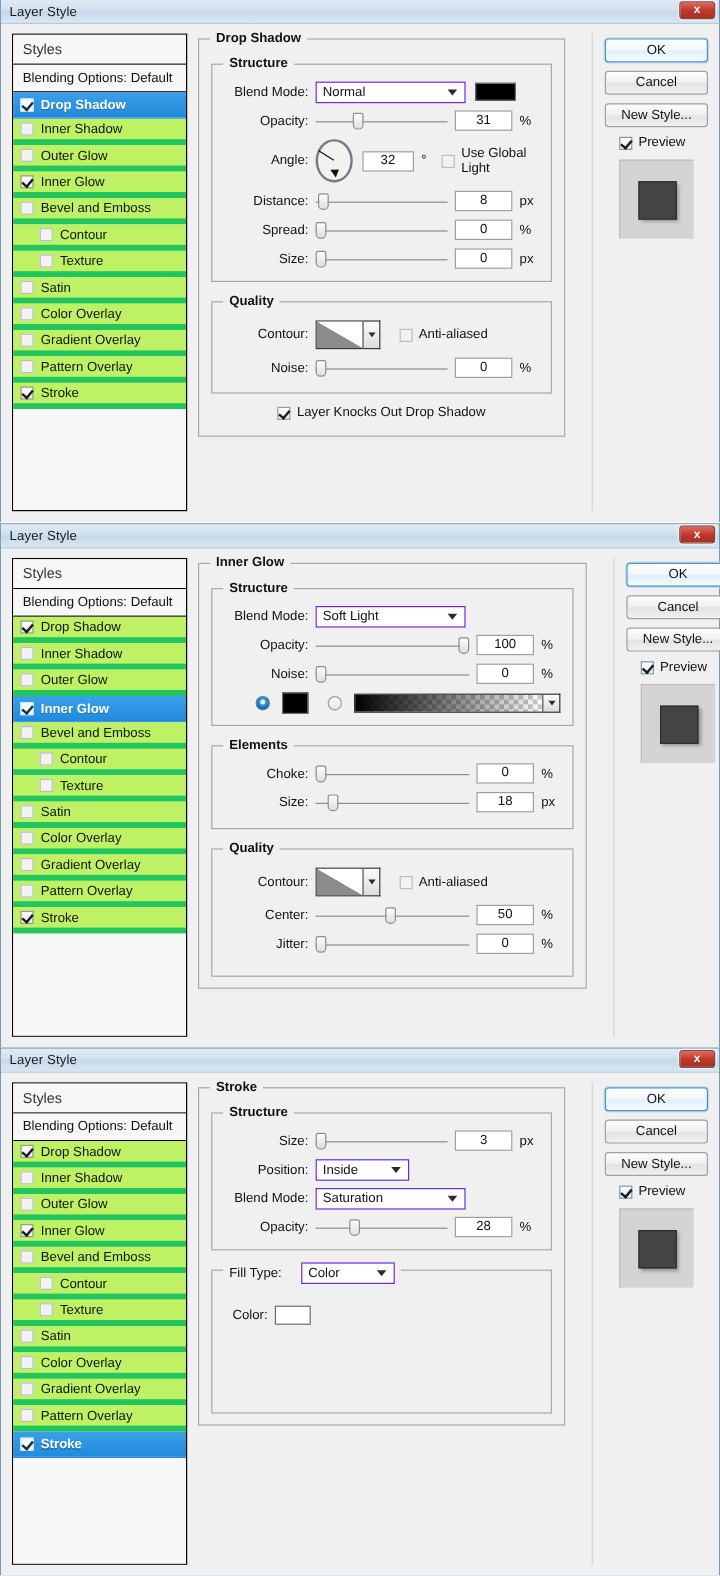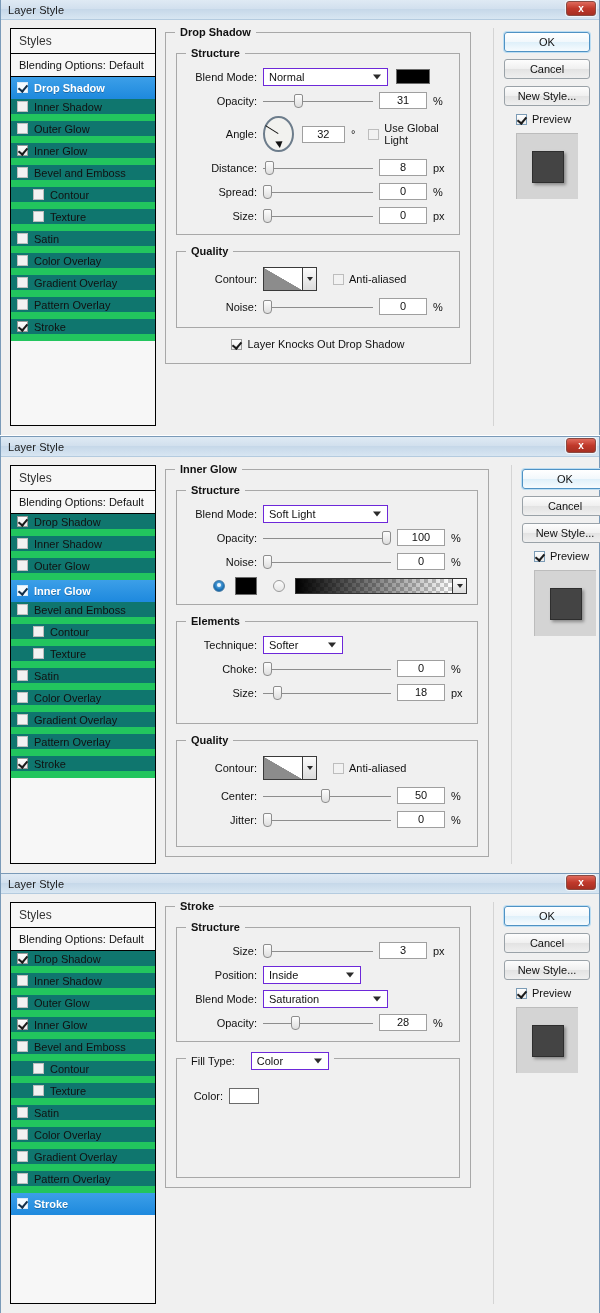--- a/index.html
+++ b/index.html
@@ -65,22 +65,22 @@
     font-size: 11px; color: #111;
     padding: 5px 8px;
     border-bottom: 1px solid #000;
     background: #f7f7f7;
   }
   .style-item {
     display: flex; align-items: center;
     height: 22px;
     padding-left: 6px;
     font-size: 11px; color: #111;
-    border-bottom: 7px solid #22c55e;
-    background: #0f766e;
+    border-bottom: 5px solid #22c55e;
+    background: #bef264;
   }
   .style-item.indent { padding-left: 22px; }
   .style-item.sel {
     background: linear-gradient(180deg,#3c9fe8 0%, #1f8ade 100%);
     color: #fff; font-weight: bold;
     border-bottom: 1px solid #1f8ade;
     text-shadow: 0 1px 0 rgba(0,0,0,.25);
   }
   .styles-filler { flex: 1 1 auto; background: #f7f7f7; }
 
@@ -587,30 +587,23 @@
             <span class="radio on"></span>
             <div class="swatch" style="width:22px;height:18px;background:#000;margin-left:6px;"></div>
             <span class="radio" style="margin-left:16px;"></span>
             <div class="gradbar" style="margin-left:6px;"></div>
             <div class="gradbar-drop">
                 <span class="arrow"></span>
               </div>
           </div>
         </div>
 
-        <div class="grp sub" style="margin-top:16px;padding:12px 10px 20px 10px;">
+        <div class="grp sub" style="margin-top:16px;padding:12px 10px 11px 10px;">
           <div class="sect-title">Elements</div>
 
-          <div class="row">
-            <div class="lab w70">Technique:</div>
-            <div class="combo" style="width:80px;">
-              <span>Softer</span>
-              <span class="arrow"></span>
-            </div>
-          </div>
 
 
           <div class="row">
             <div class="lab w70">Choke:</div>
             <div class="slider" style="width:110px;">
               <div class="track"></div>
               <div class="thumb" style="left:0%;"></div>
             </div>
             <div class="num">0</div>
             <div class="unit">%</div>
@@ -758,21 +751,21 @@
             <div class="slider" style="width:110px;">
               <div class="track"></div>
               <div class="thumb" style="left:0%;"></div>
             </div>
             <div class="num">3</div>
             <div class="unit">px</div>
           </div>
 
           <div class="row">
             <div class="lab w70">Position:</div>
-            <div class="combo" style="width:98px;">
+            <div class="combo" style="width:78px;">
               <span>Inside</span>
               <span class="arrow"></span>
             </div>
           </div>
 
           <div class="row">
             <div class="lab w70">Blend Mode:</div>
             <div class="combo" style="width:125px;">
               <span>Saturation</span>
               <span class="arrow"></span>

